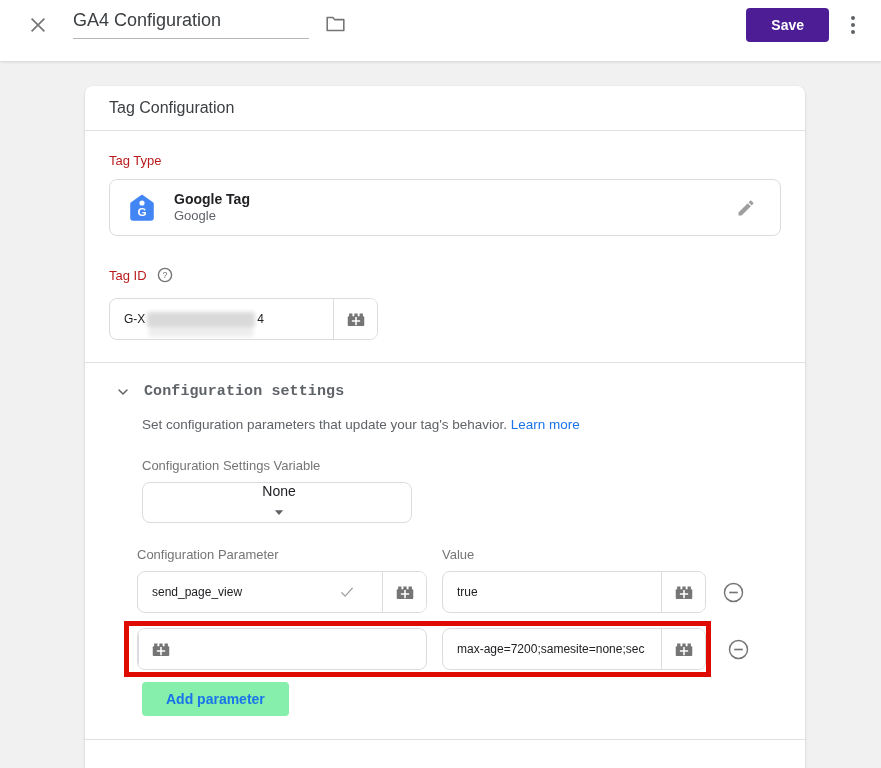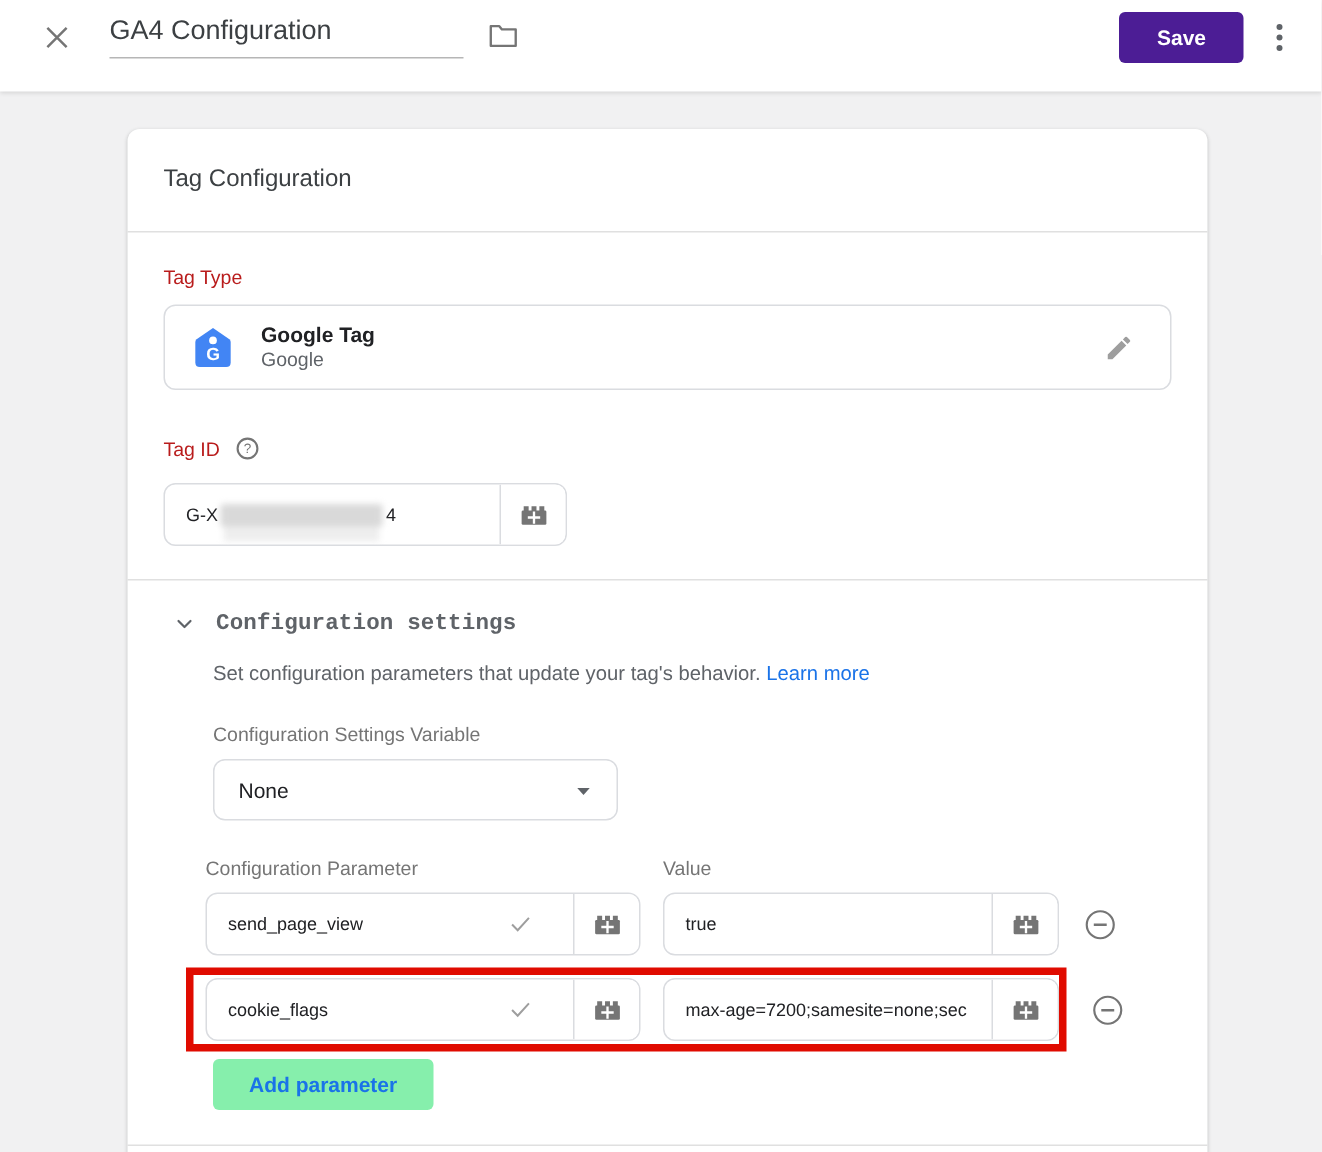--- a/index.html
+++ b/index.html
@@ -29,21 +29,21 @@
   }
   .kebab { display:flex; flex-direction:column; gap:3px; padding:4px 6px; }
   .kebab i { width:4px; height:4px; border-radius:50%; background:#5f6368; display:block; }
 
   
   .card {
     width:720px; margin:25px 0 0 85px; background:#fff; border-radius:8px;
     box-shadow:0 1px 2px rgba(60,64,67,.15), 0 1px 3px rgba(60,64,67,.1);
     height:900px;
   }
-  .card-header { padding:25px 24px; }
+  .card-header { padding:13px 24px; }
   .card-title { font-size:16px; color:#3c4043; font-weight:normal; }
   .divider { border-top:1px solid #e0e0e0; }
 
   .section { padding:22px 24px 0 24px; }
   .field-label { font-size:13px; color:#b91c1c; display:flex; align-items:center; gap:8px; }
 
   
   .tagtype-box {
     margin-top:11px; border:1px solid #dadce0; border-radius:8px; height:57px;
     display:flex; align-items:center; padding:0 22px 0 17px; cursor:pointer;
@@ -75,21 +75,21 @@
   }
   .collap-header .hd-label { letter-spacing:.1px;font-family:Liberation Mono, monospace; }
 
   .cs-body { padding:0 24px 0 57px; }
   .cs-desc { margin-top:17px; font-size:13.5px; color:#5f6368; }
   .cs-desc a { color:#1a73e8; text-decoration:none; cursor:pointer; }
 
   .var-label { margin-top:26px; font-size:13px; color:#757575; }
   .var-select {
     margin-top:9px; width:270px; height:41px; border:1px solid #dadce0; border-radius:8px;
-    display:flex; align-items:center; padding:0 12px 0 16px; cursor:pointer;
+    display:flex; align-items:center; padding:0 12px 0 16px; cursor:pointer;flex-direction:column;
   }
   .var-select .sel-value { font-size:14px; color:#202124; flex:1; }
 
   
   .param-area { margin-left:-5px; margin-top:24px; }
   .param-headers { display:flex; font-size:13px; color:#757575; margin-bottom:9px; }
   .ph-param { width:305px; }
   .param-row { display:flex; align-items:center; }
   .row-spacer { margin-bottom:8px; }
   .pgroup { width:290px; height:42px; }
@@ -272,28 +272,20 @@
               <circle cx="12" cy="12" r="9.4" fill="none" stroke="#757575" stroke-width="1.5"></circle>
               <path d="M7.5 12 h9" stroke="#757575" stroke-width="1.7"></path>
             </svg>
         </button>
       </div>
 
       
       <div class="param-row">
         <div class="highlight-box">
           <div class="input-group pgroup">
-            <div class="text-input">
-              <span style="flex:1">cookie_flags</span>
-              <span class="check-icon">
-                <svg width="18" height="18" viewBox="0 0 24 24">
-                    <path d="M4.5 12.5 L9.5 17.5 L19.5 6.5" fill="none" stroke="#9e9e9e" stroke-width="1.8"></path>
-                  </svg>
-              </span>
-            </div>
             <button class="picker-seg">
               <svg width="22" height="22" viewBox="0 0 24 24">
                   <rect x="4.5" y="6" width="3.6" height="4" fill="#757575"></rect>
                   <rect x="10.2" y="6" width="3.6" height="4" fill="#757575"></rect>
                   <rect x="15.9" y="6" width="3.6" height="4" fill="#757575"></rect>
                   <rect x="3" y="9" width="18" height="10.5" rx="1" fill="#757575"></rect>
                   <path d="M7.5 14.2 h9 M12 9.8 v9" stroke="#fff" stroke-width="1.7"></path>
                 </svg>
             </button>
           </div>

